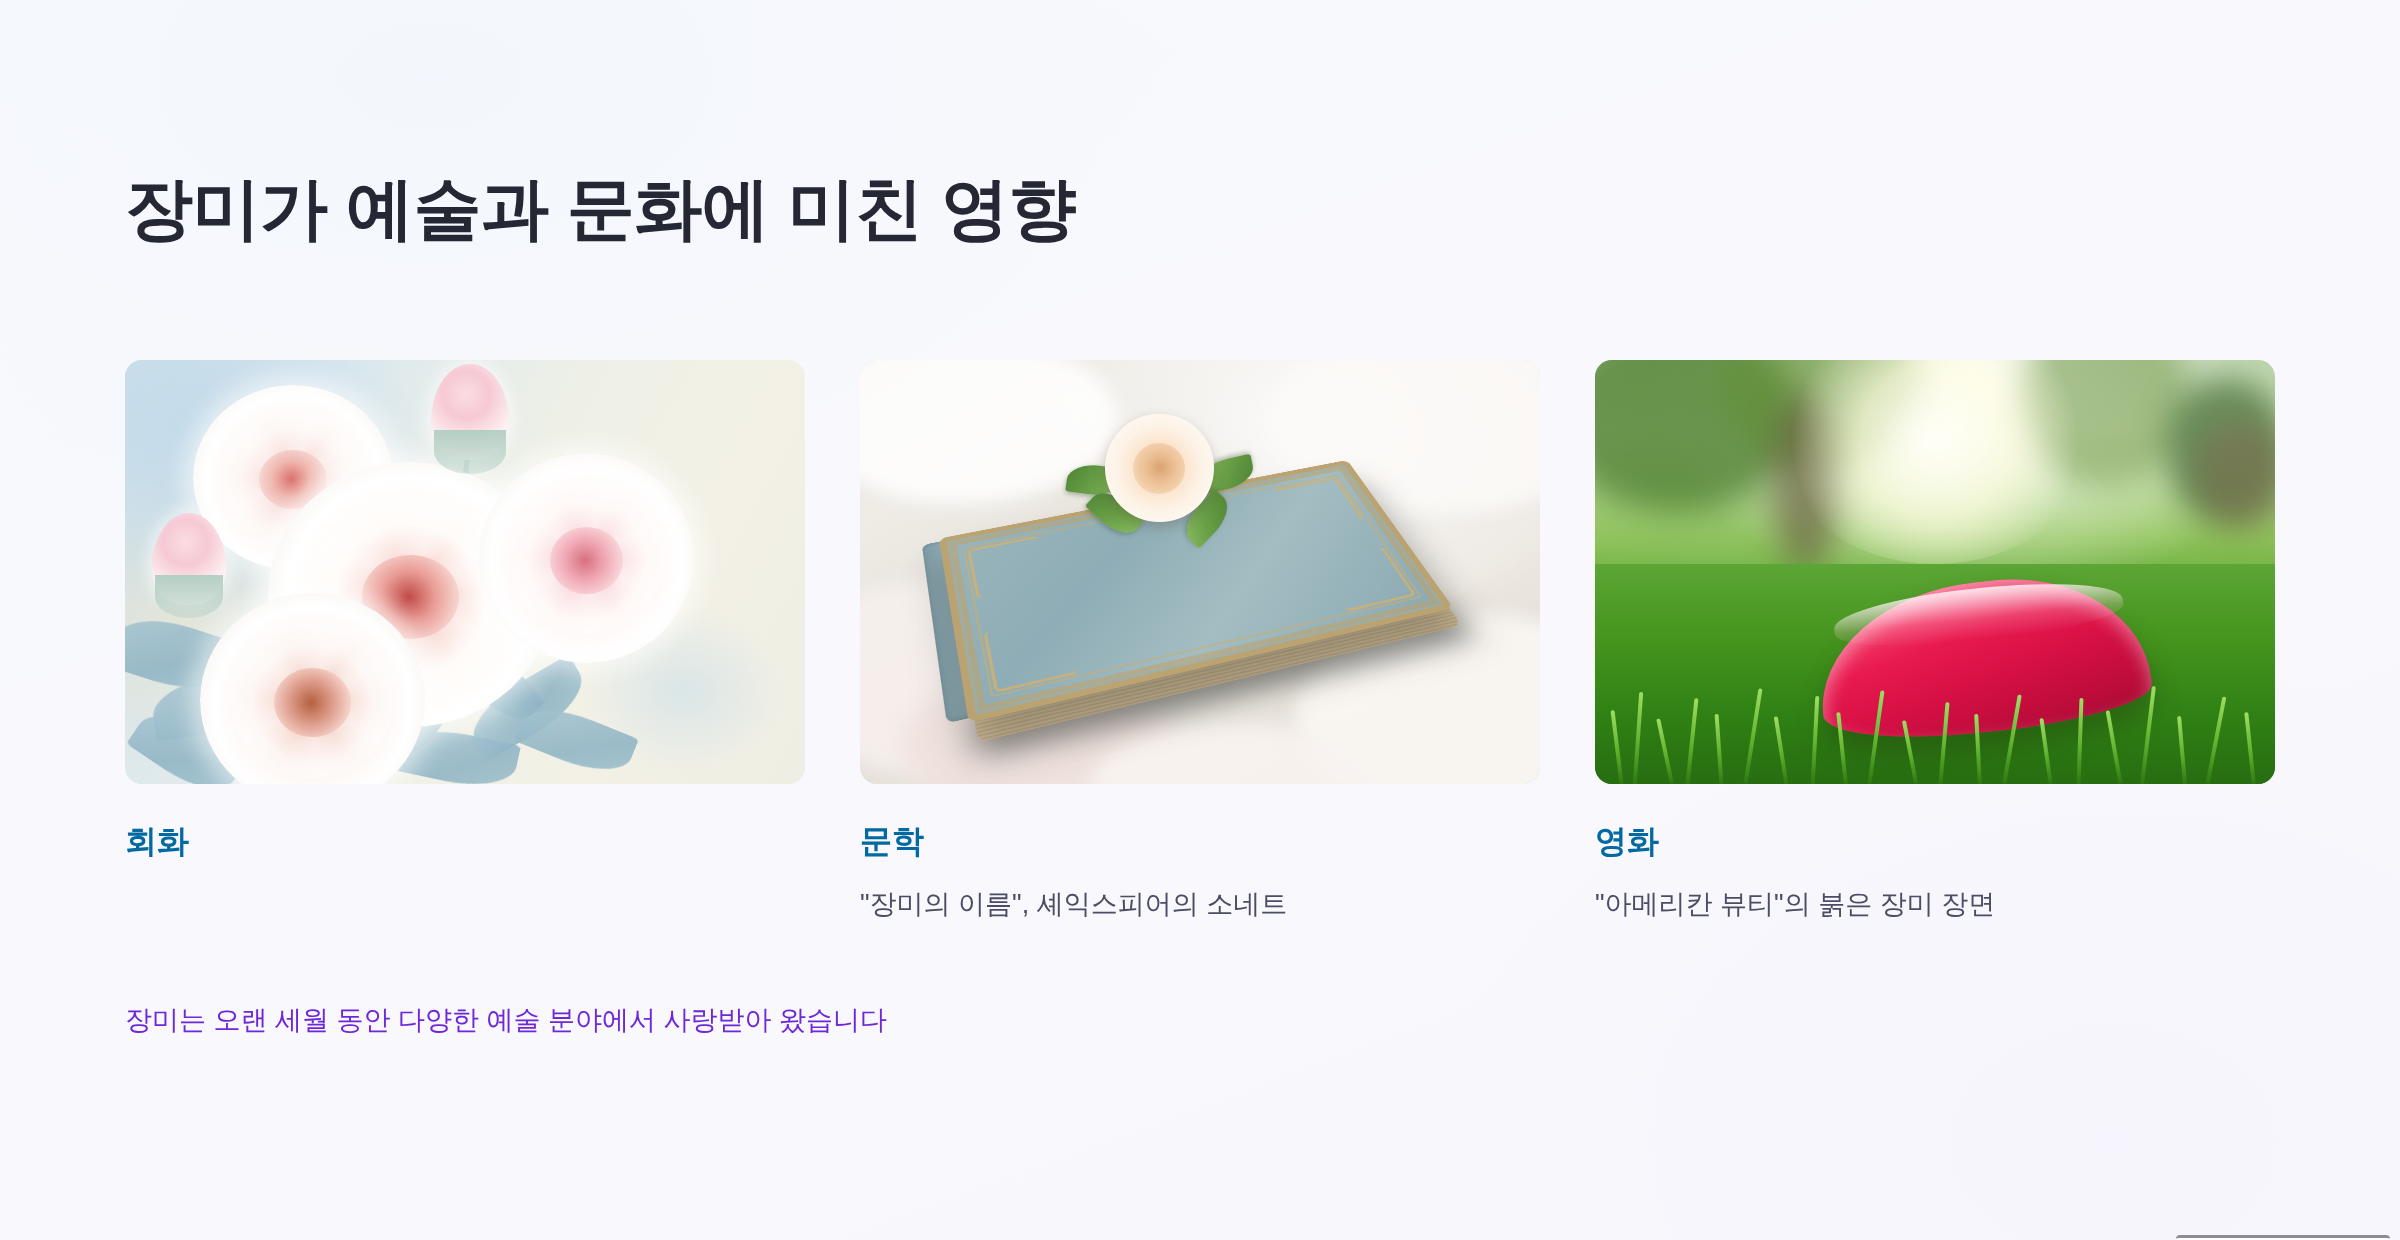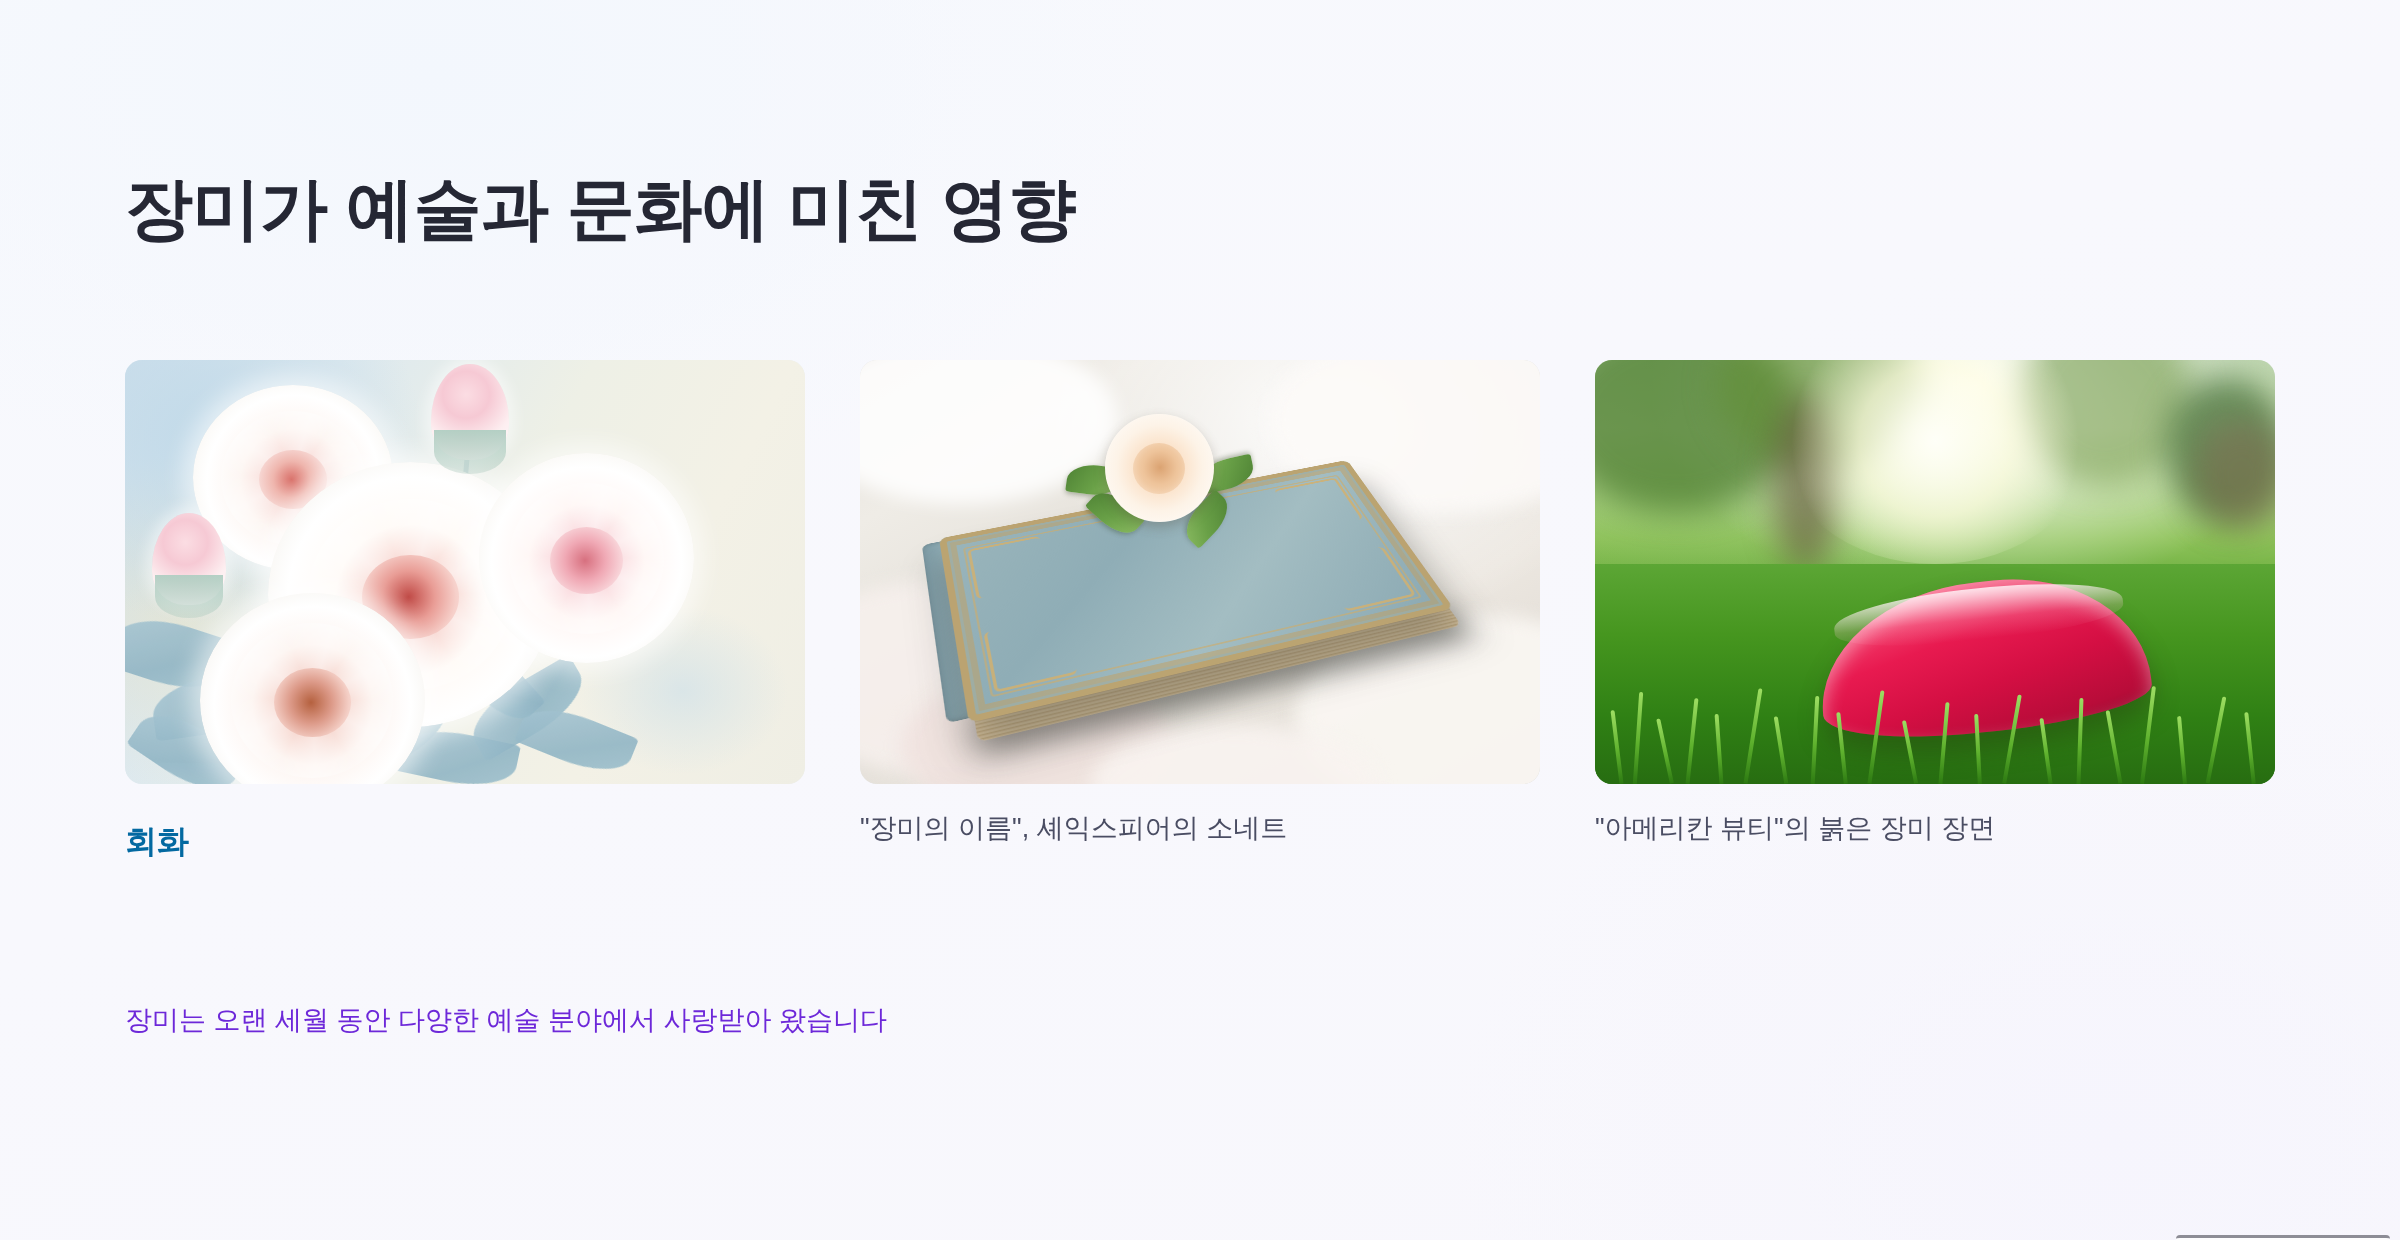--- a/index.html
+++ b/index.html
@@ -372,20 +372,21 @@
 
           <div class="rose">
             <div class="lf" style="left:-4%;  top:44%; transform:rotate(8deg);"></div>
             <div class="lf" style="right:-6%; top:40%; transform:rotate(168deg);"></div>
             <div class="lf" style="left:8%;   top:66%; transform:rotate(42deg);"></div>
             <div class="lf" style="right:6%;  top:70%; transform:rotate(134deg);"></div>
             <div class="petals"></div>
           </div>
         </div>
       </div>
+      <div class="card-title">문학</div>
       <div class="card-desc">"장미의 이름", 셰익스피어의 소네트</div>
     </div>
 
     <div class="card">
       <div class="card-media">
         <div class="art art-grass">
           <div class="blur-tree" style="left:-6%; top:-10%; width:36%; height:46%; background:rgba(74,122,44,.72);"></div>
           <div class="blur-tree" style="left:18%; top:-14%; width:30%; height:40%; background:rgba(96,142,52,.6);"></div>
           <div class="blur-tree" style="left:26%; top:8%;  width:10%; height:42%; background:rgba(96,82,56,.6);"></div>
           <div class="blur-tree" style="left:62%; top:-12%; width:26%; height:42%; background:rgba(110,150,66,.55);"></div>
@@ -410,20 +411,21 @@
           <div class="blade" style="left:61%; height:90px; transform:rotate(10deg);"></div>
           <div class="blade" style="left:66%; height:66px; transform:rotate(-8deg);"></div>
           <div class="blade" style="left:71%; height:86px; transform:rotate(2deg);"></div>
           <div class="blade" style="left:76%; height:74px; transform:rotate(-10deg);"></div>
           <div class="blade" style="left:81%; height:98px; transform:rotate(7deg);"></div>
           <div class="blade" style="left:86%; height:68px; transform:rotate(-5deg);"></div>
           <div class="blade" style="left:91%; height:88px; transform:rotate(11deg);"></div>
           <div class="blade" style="left:96%; height:72px; transform:rotate(-6deg);"></div>
         </div>
       </div>
+      <div class="card-title">영화</div>
       <div class="card-desc">"아메리칸 뷰티"의 붉은 장미 장면</div>
     </div>
 
   </div>
 
   <div class="footnote">장미는 오랜 세월 동안 다양한 예술 분야에서 사랑받아 왔습니다</div>
 
   <div class="bottom-chrome"></div>
 
 </div>

